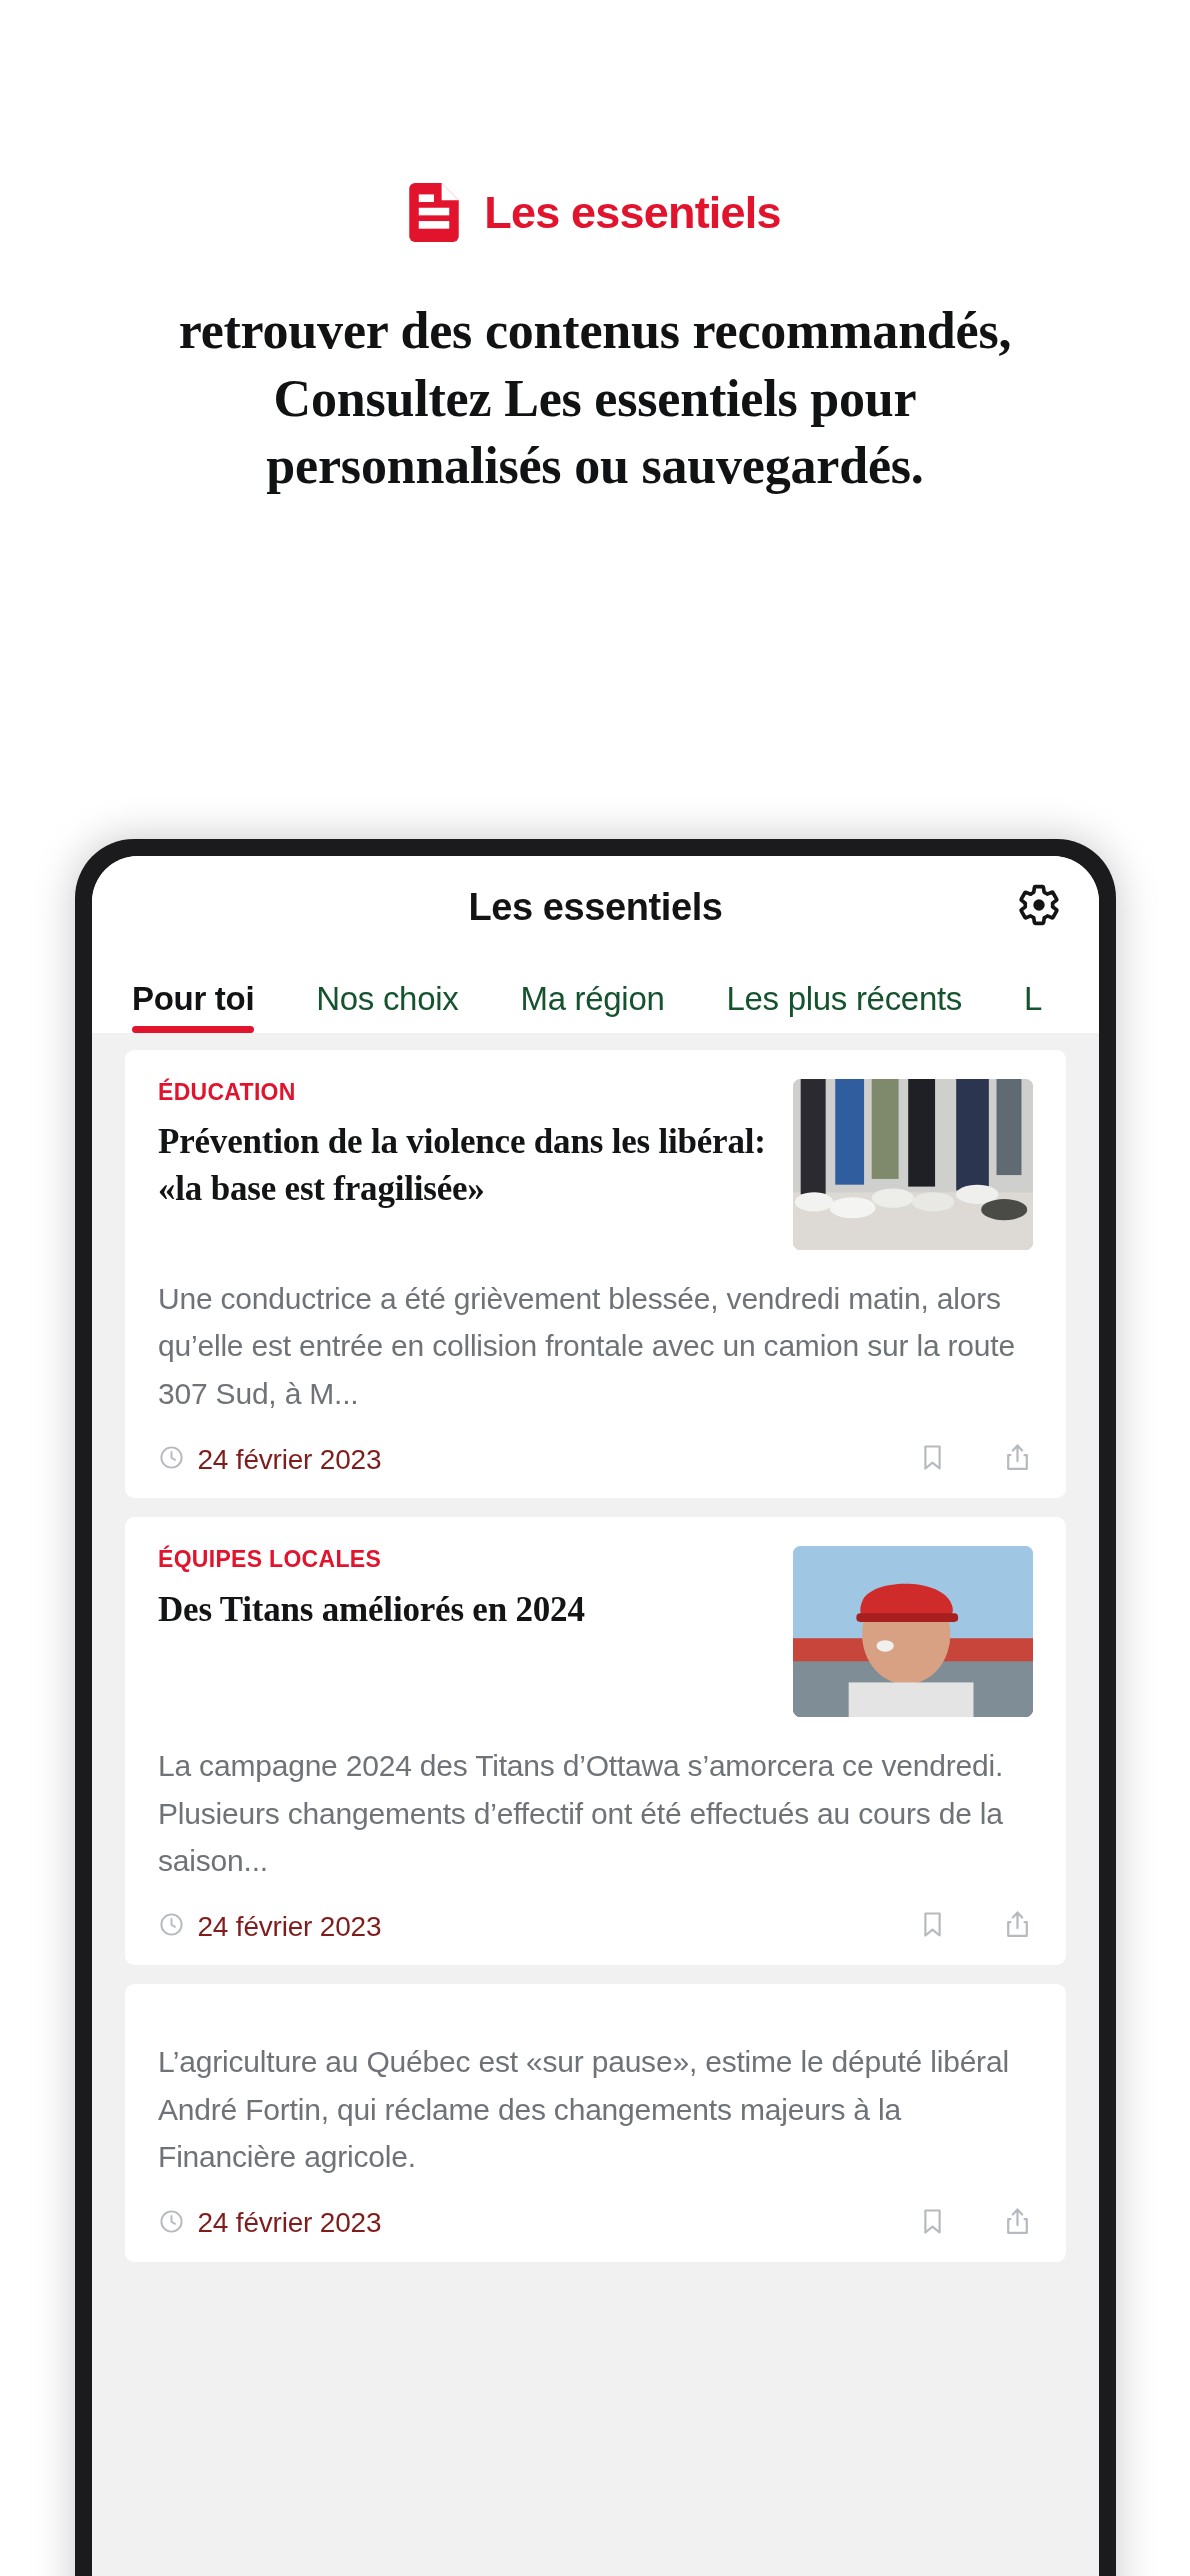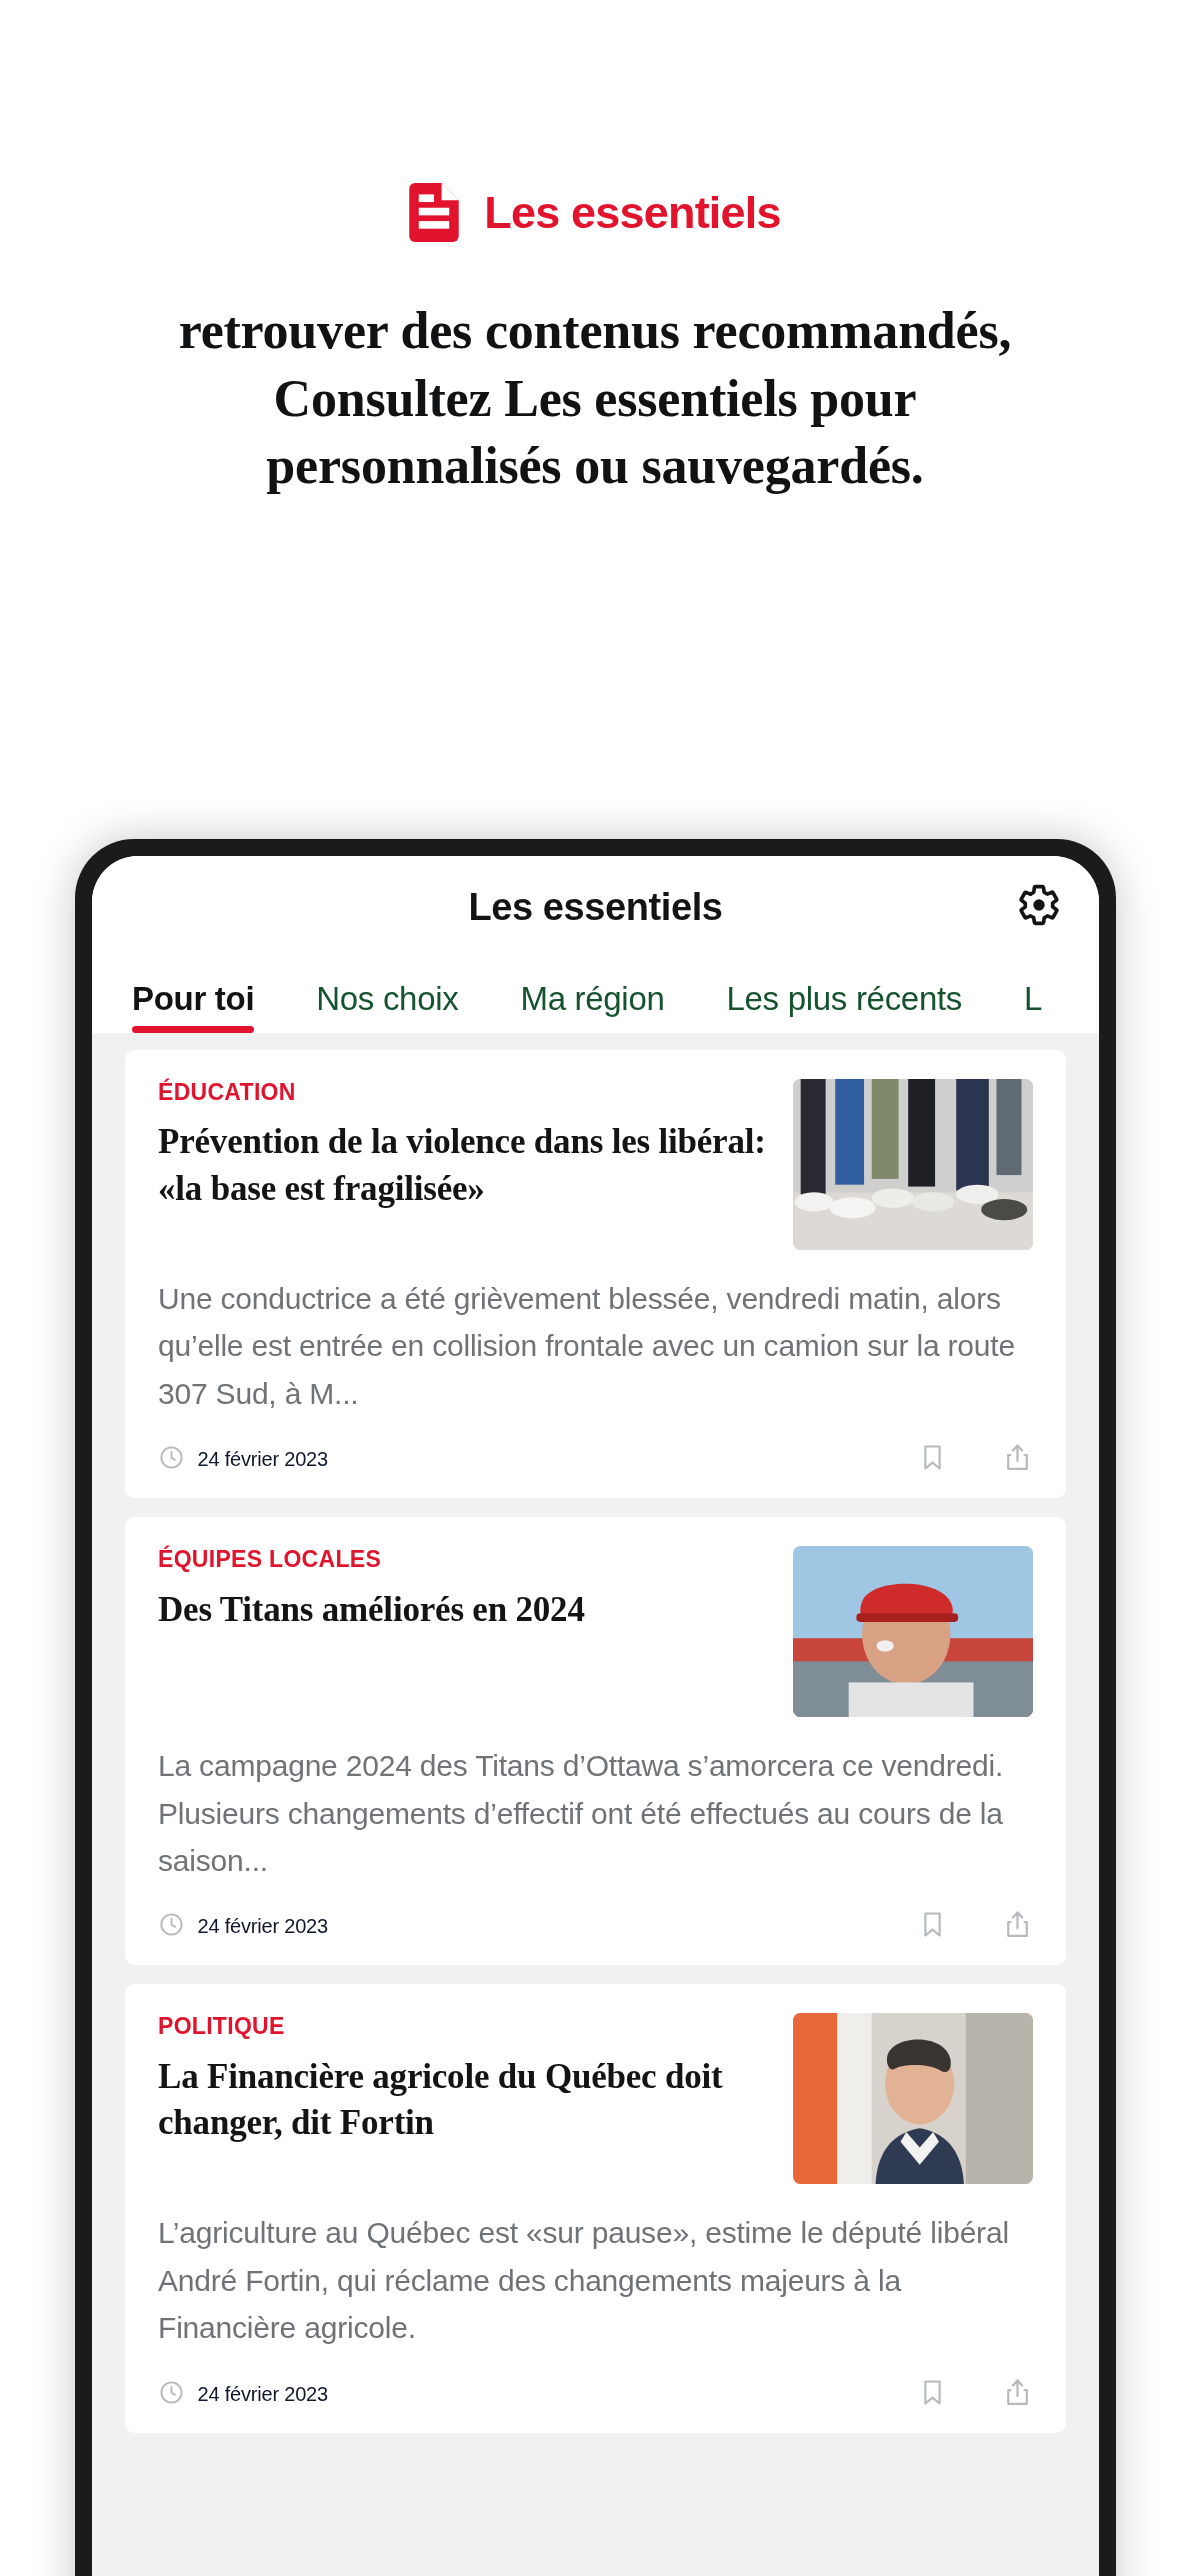--- a/index.html
+++ b/index.html
@@ -114,21 +114,21 @@
   .card-body {
     margin-top: 25px;
     font-size: 30px; line-height: 1.58; color:#6f7377;
     letter-spacing:-0.2px;
   }
   .card-meta {
     margin-top: 25px;
     display:flex; align-items:center;
   }
   .meta-left { display:flex; align-items:center; gap: 12.5px; }
-  .meta-date { font-size: 20px; color:#0f172a; letter-spacing:-0.2px; }
+  .meta-date { font-size: 28px; color:#7f1d1d; letter-spacing:-0.2px; }
   .meta-actions { margin-left:auto; display:flex; align-items:center; gap: 54px; }
 </style>
 </head>
 <body>
 
 <div class="page">
 
   <div class="promo-brand">
     <span>
       <svg class="brand-icon" viewBox="0 0 52 62" xmlns="http://www.w3.org/2000/svg">
@@ -265,38 +265,20 @@
                 <svg width="31" height="31" viewBox="0 0 24 24" fill="none" xmlns="http://www.w3.org/2000/svg">
                   <path d="M12 2.8l3.6 3.8M12 2.8L8.4 6.6M12 2.8v12" stroke="#b6babe" stroke-width="1.7" stroke-linecap="round" stroke-linejoin="round"></path>
                   <path d="M6.5 10.2H4.8v10.6h14.4V10.2h-1.7" stroke="#b6babe" stroke-width="1.7" stroke-linecap="round" stroke-linejoin="round"></path>
                 </svg>
               </span>
             </div>
           </div>
         </div>
 
         <div class="card">
-          <div class="card-top">
-            <div class="card-textcol">
-              <div class="kicker">POLITIQUE</div>
-              <div class="card-title">La Financière agricole du Québec doit changer, dit Fortin</div>
-            </div>
-            <div class="thumb">
-              <svg viewBox="0 0 250 178" preserveAspectRatio="none" xmlns="http://www.w3.org/2000/svg">
-                <rect width="250" height="178" fill="#d7d2cb"></rect>
-                <rect x="0" y="0" width="46" height="178" fill="#e8683a"></rect>
-                <rect x="46" y="0" width="36" height="178" fill="#efeeea"></rect>
-                <rect x="180" y="0" width="70" height="178" fill="#b9b4ab"></rect>
-                <ellipse cx="132" cy="74" rx="36" ry="42" fill="#e2b295"></ellipse>
-                <path d="M98 46c4-24 60-26 66 2 2 12-4 16-10 12-10-7-38-8-48-2-5 3-9-4-8-12z" fill="#3a3431"></path>
-                <path d="M86 178c2-38 22-54 46-58 24 4 44 20 46 58z" fill="#2f3b52"></path>
-                <path d="M118 124l14 16 14-16 6 10-20 24-20-24z" fill="#f2f2f2"></path>
-              </svg>
-            </div>
-          </div>
           <div class="card-body">L’agriculture au Québec est «sur pause», estime le député libéral André Fortin, qui réclame des changements majeurs à la Financière agricole.</div>
           <div class="card-meta">
             <div class="meta-left">
               <span>
                 <svg width="27" height="27" viewBox="0 0 24 24" fill="none" xmlns="http://www.w3.org/2000/svg">
                   <circle cx="12" cy="12" r="9" stroke="#b6babe" stroke-width="1.7"></circle>
                   <path d="M12 7v5.2l3.1 1.9" stroke="#b6babe" stroke-width="1.7" stroke-linecap="round"></path>
                 </svg>
               </span>
               <span class="meta-date">24 février 2023</span>

